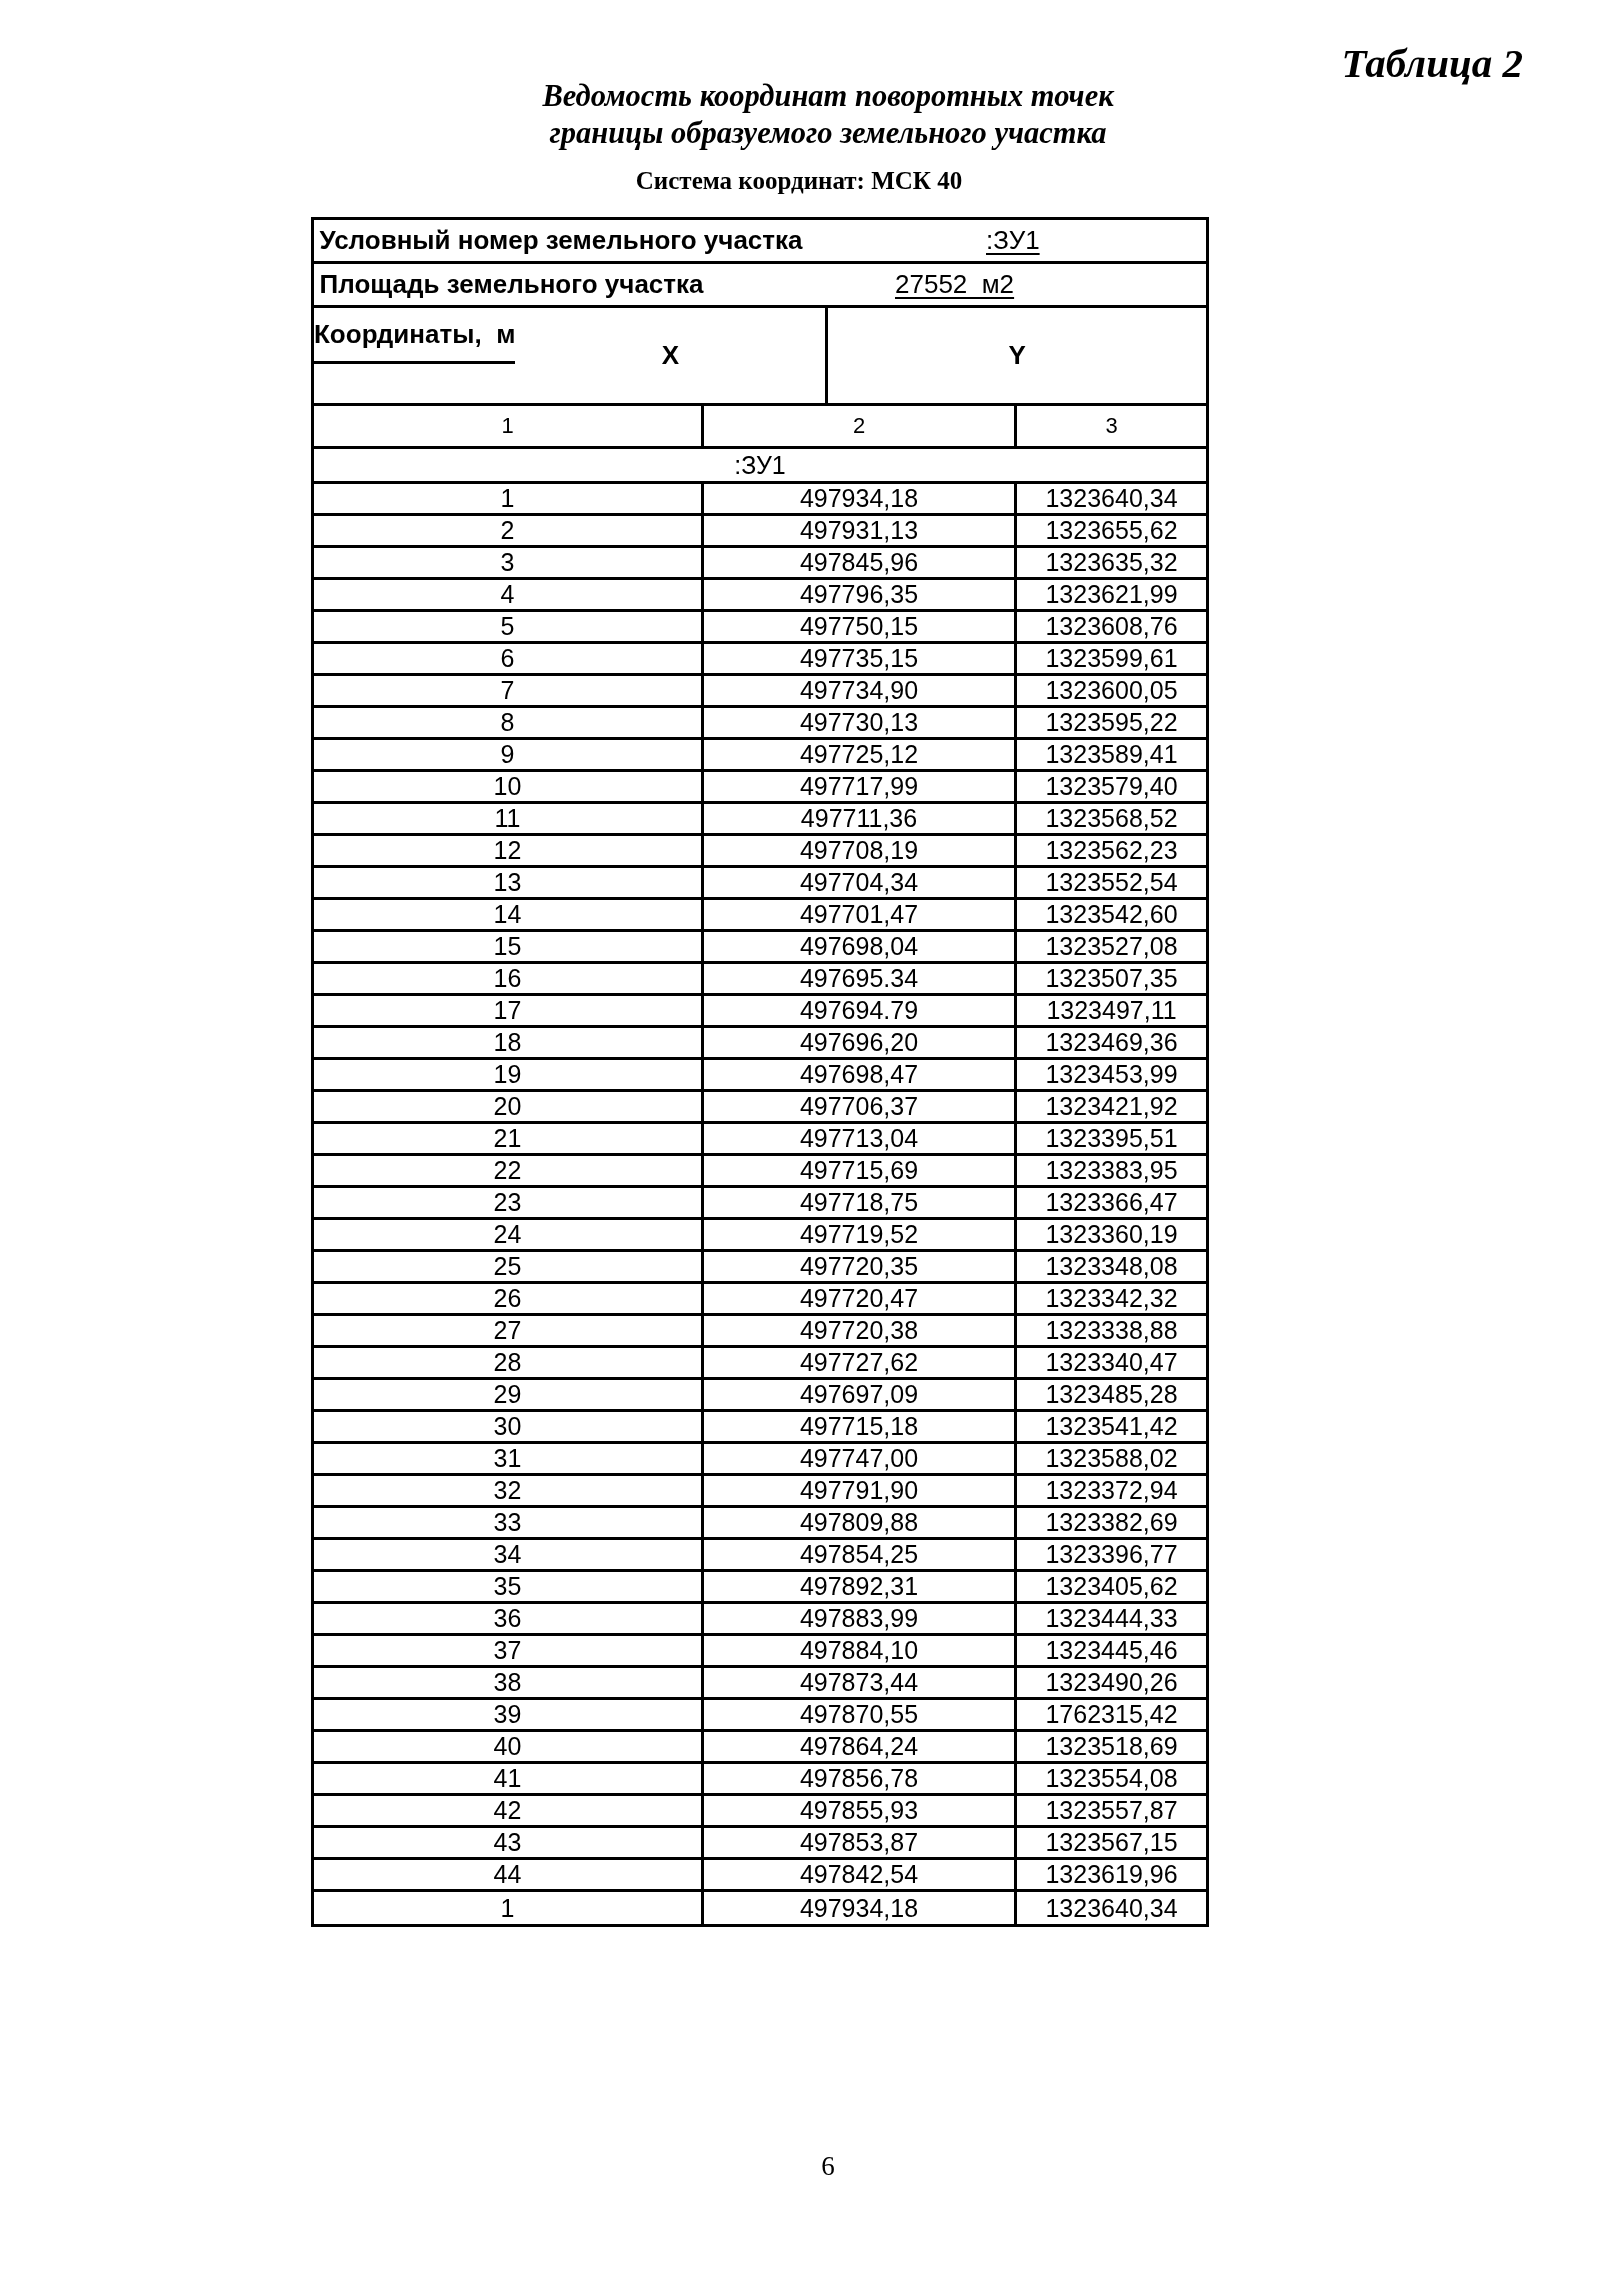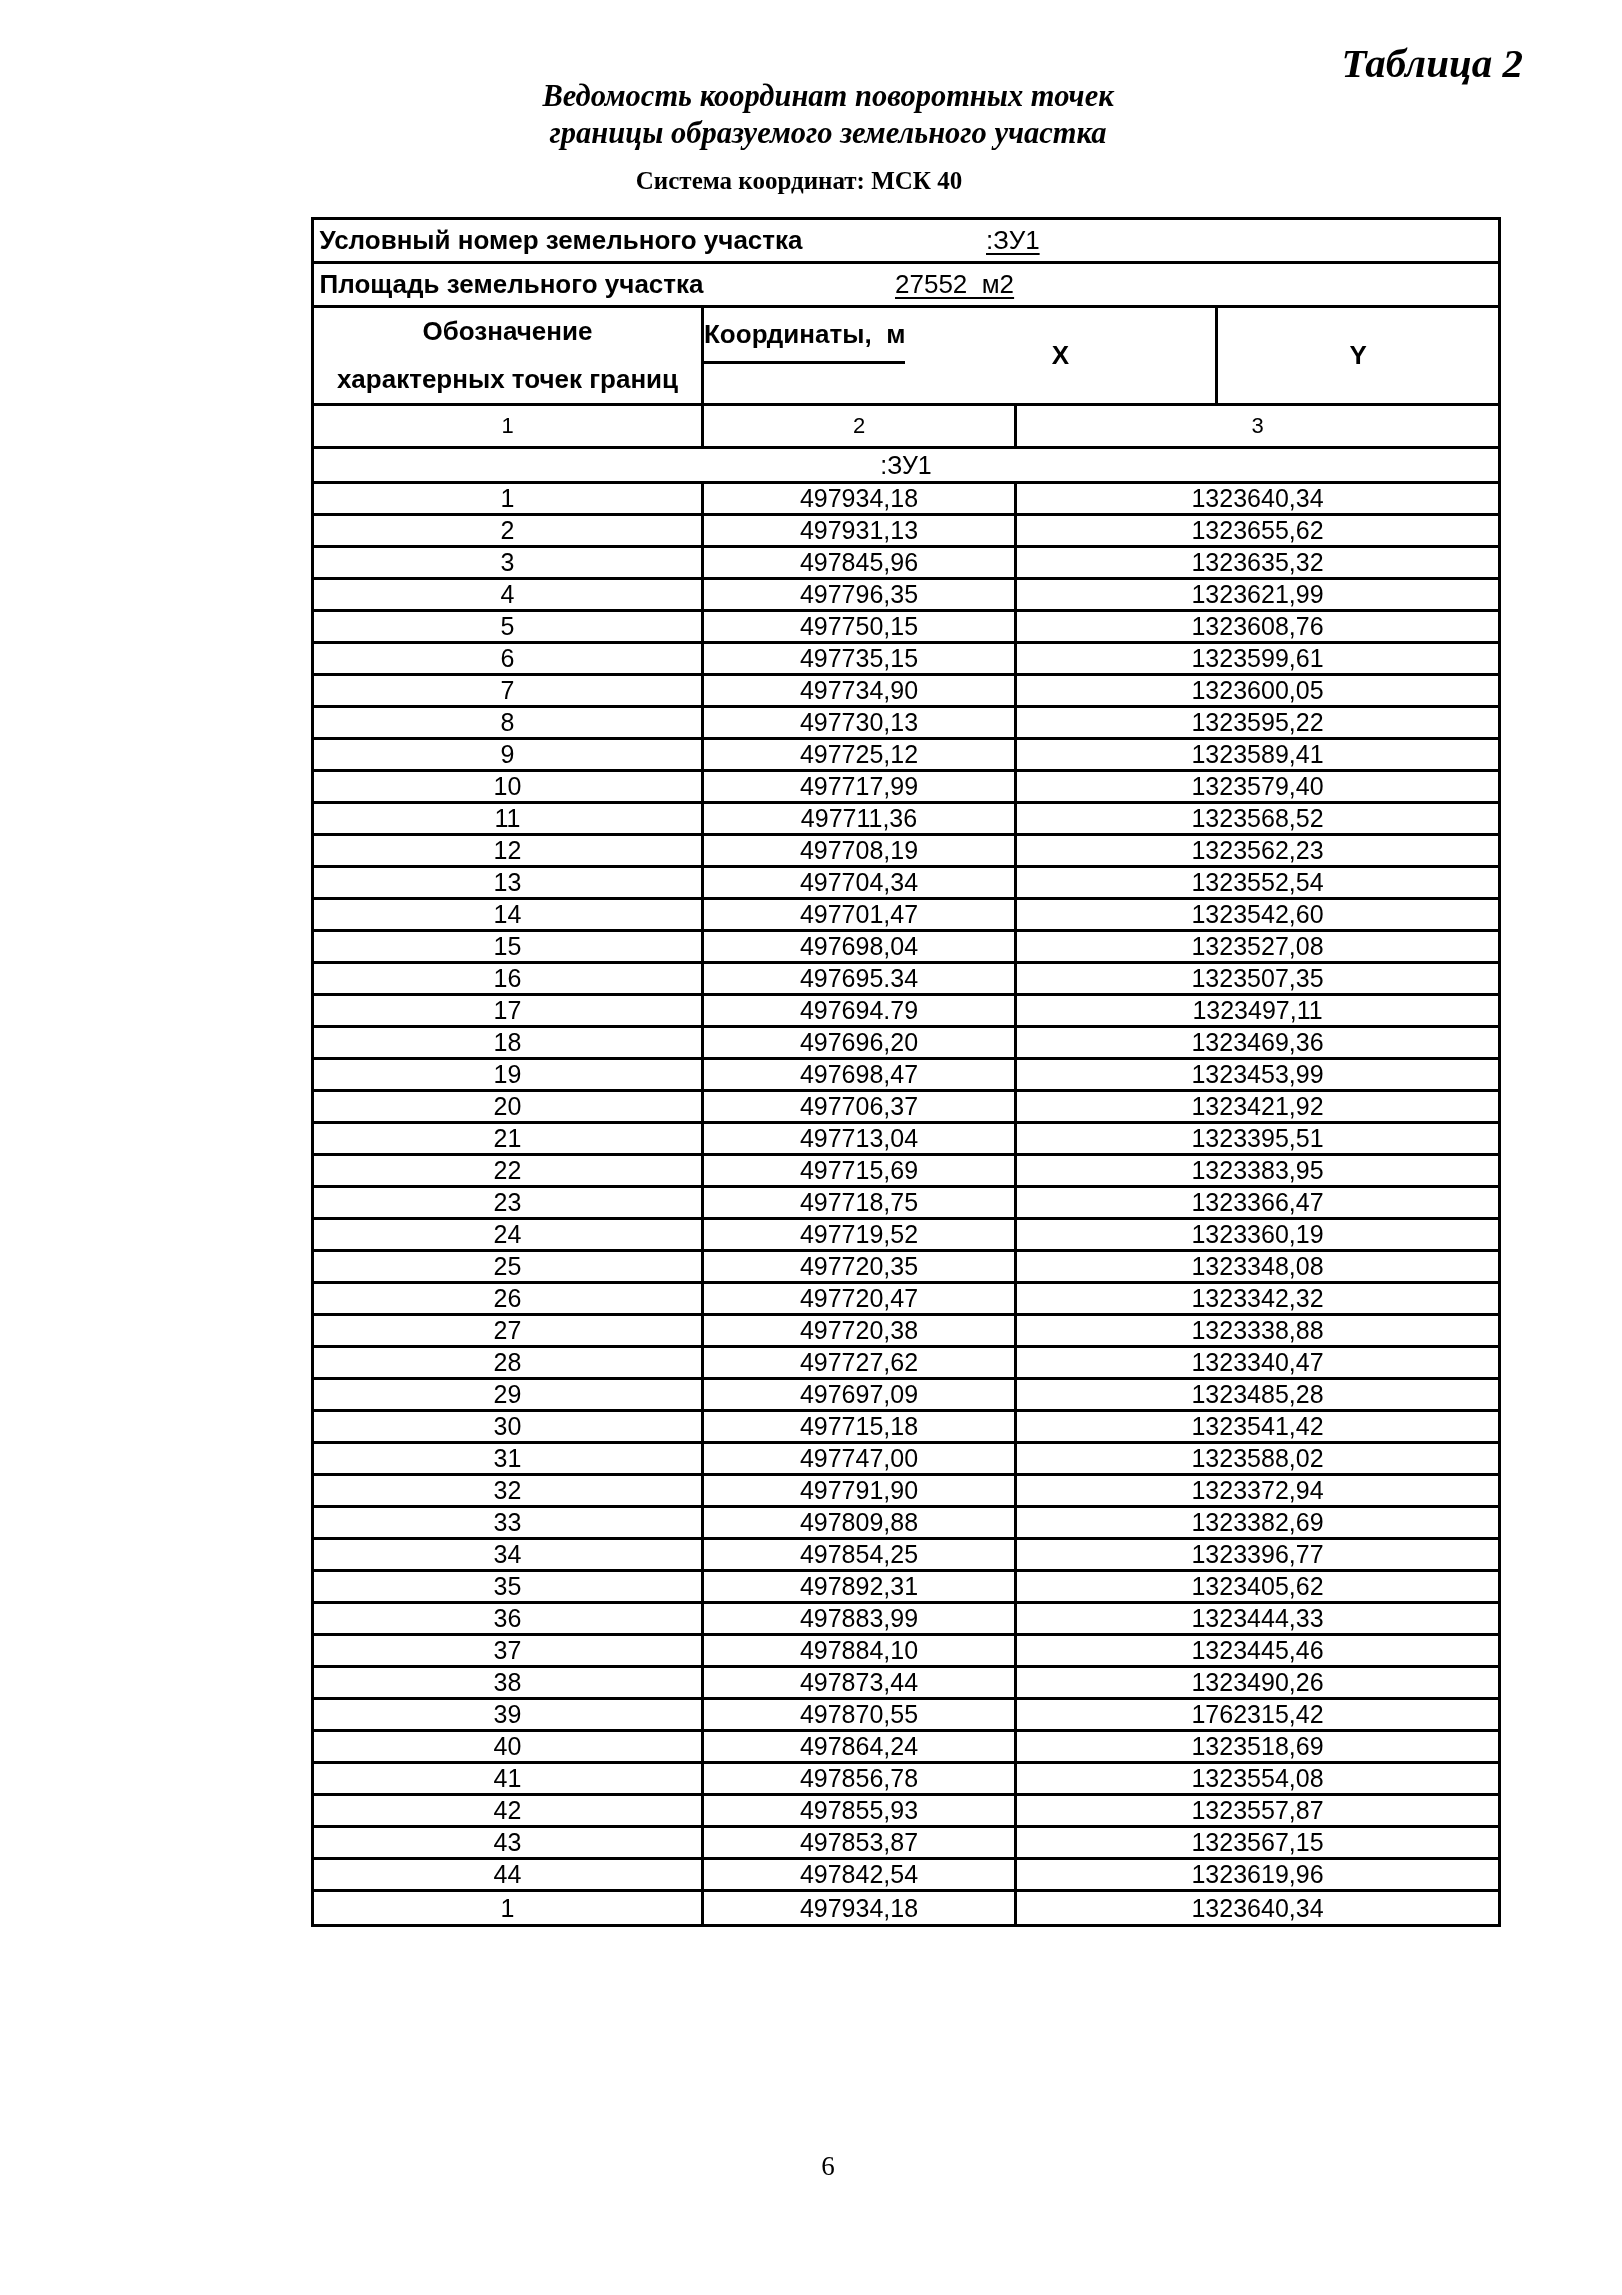--- a/index.html
+++ b/index.html
@@ -3,21 +3,21 @@
 <meta charset="utf-8">
 <style>
   html, body { margin:0; padding:0; background:#ffffff; }
   body { width:1623px; height:2295px; position:relative; overflow:hidden; color:#000; }
   .serif { font-family: "Liberation Serif", "DejaVu Serif", serif; }
   .sans { font-family: "Liberation Sans", "DejaVu Sans", sans-serif; }
   #table-label { position:absolute; right:100px; top:39px; font-size:41px; font-weight:bold; font-style:italic; }
   #title1 { position:absolute; left:0; width:1656px; text-align:center; top:79px; font-size:30.5px; font-weight:bold; font-style:italic; }
   #title2 { position:absolute; left:0; width:1656px; text-align:center; top:116px; font-size:30.5px; font-weight:bold; font-style:italic; }
   #crs { position:absolute; left:0; width:1598px; text-align:center; top:167px; font-size:25px; font-weight:bold; }
-  #grid { position:absolute; left:311px; top:217px; width:1190px; border:3.2px solid #000; box-sizing:border-box; }
+  #grid { position:absolute; left:311px; top:217px; width:898px; border:3.2px solid #000; box-sizing:border-box; }
   .row { display:flex; border-bottom:3.2px solid #000; box-sizing:border-box; }
   .row:last-child { border-bottom:none; }
   .cell { box-sizing:border-box; display:flex; align-items:center; justify-content:center; font-size:25px; }
   .c1 { width:390px; border-right:3.2px solid #000; }
   .c2 { width:313px; border-right:3.2px solid #000; }
   .c3 { flex:1; }
   .info { height:44px; align-items:center; font-size:26px; font-weight:bold; padding-left:5.6px; position:relative; }
   .info .val { position:absolute; font-weight:normal; text-decoration:underline; text-underline-offset:3.7px; }
   .hdr { font-weight:bold; font-size:26px; }
   .data { height:32px; }
@@ -35,24 +35,20 @@
 <div id="grid" class="sans">
   <div class="row info">
     <span>Условный номер земельного участка</span>
     <span class="val" style="left:672px;">:ЗУ1</span>
   </div>
   <div class="row info">
     <span>Площадь земельного участка</span>
     <span class="val" style="left:581px; white-space:pre;">27552  м2</span>
   </div>
   <div class="row" style="height:98px;">
-    <div class="cell c1 hdr" style="flex-direction:column; justify-content:space-around;">
-      <span>Обозначение</span>
-      <span>характерных точек границ</span>
-    </div>
     <div style="flex:1; display:flex; flex-direction:row;">
       <div class="cell hdr" style="height:56px; border-bottom:3.2px solid #000; white-space:pre;">Координаты,  м</div>
       <div style="display:flex; flex:1;">
         <div class="cell c2 hdr">X</div>
         <div class="cell c3 hdr">Y</div>
       </div>
     </div>
   </div>
   <div class="row" style="height:43px;">
     <div class="cell c1" style="font-size:22px;">1</div>

